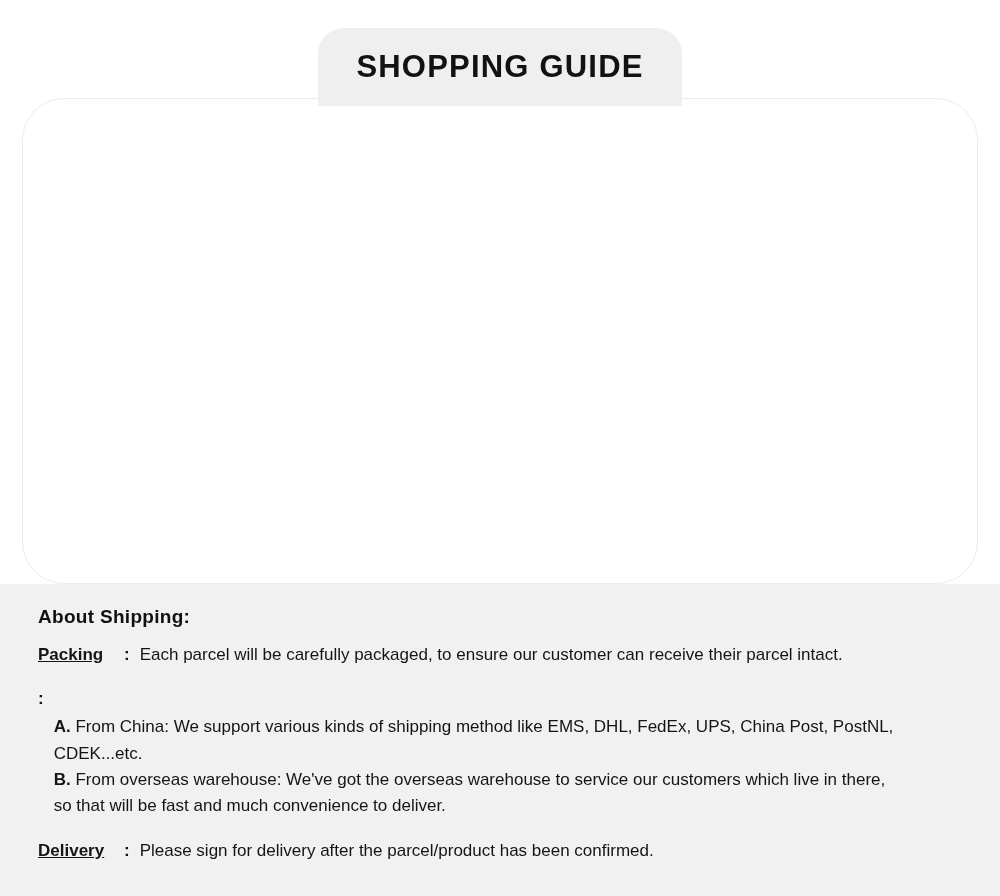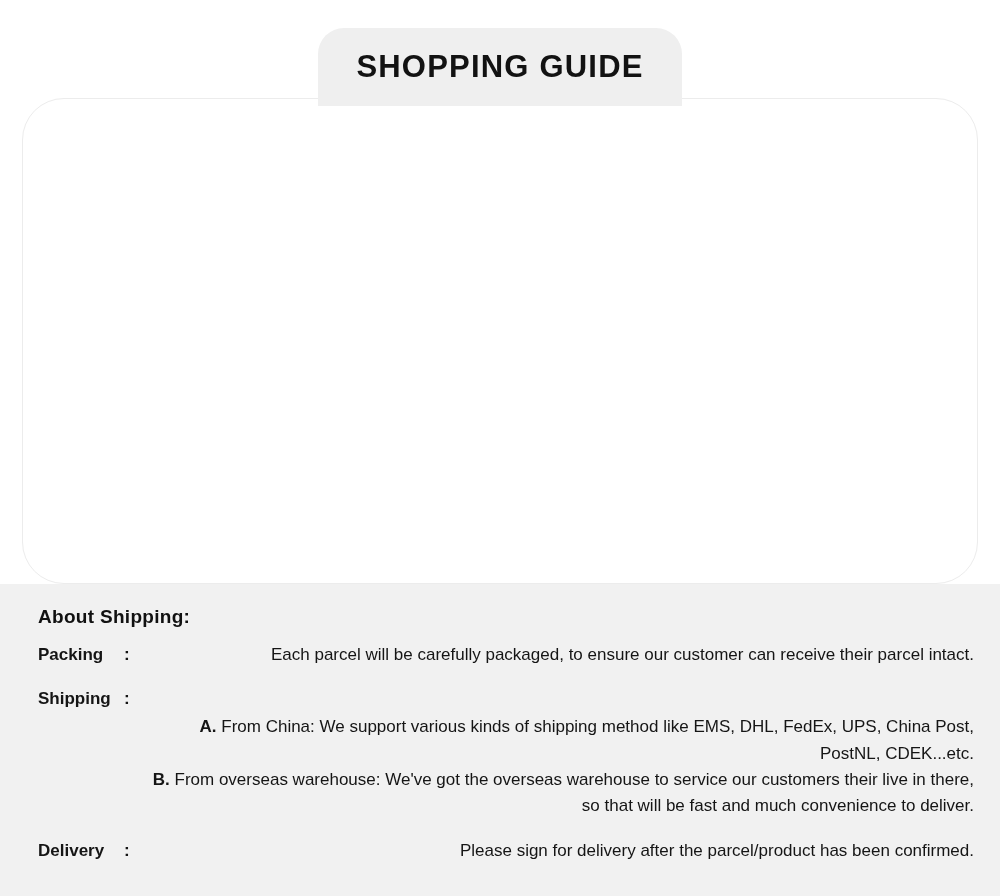--- a/index.html
+++ b/index.html
@@ -43,22 +43,22 @@
     z-index: 1;
     padding: 22px 26px 0 38px;
   }
   .about-title {
     font-size: 19px; font-weight: bold; color: #111;
     letter-spacing: .3px; margin-bottom: 14px;
   }
   .info-row { display: flex; margin-bottom: 18px; font-size: 17px; color: #151515; line-height: 1.55; }
   .info-label { font-weight: bold; white-space: nowrap; }
   .info-colon { font-weight: bold; margin-right: 10px; }
-  .info-body { flex: 1; text-align: right; }
-  .lbl-w { display: inline-block; min-width: 86px; }
+  .info-body { flex: 1; }
+  .lbl-w { display: inline-block; min-width: 86px; text-decoration: underline; }
   .sub-letter { font-weight: bold; }
   .info-row.shipping .info-body { max-width: 845px; margin-top: 28px; }
   .info-row.delivery { }
 
   
   .step { position: absolute; text-align: center; }
   .step-art { position: relative; margin: 0 auto; }
   .step-label {
     font-size: 13.5px; color: #4a4a4a; line-height: 1.32;
     white-space: pre-line; margin-top: 6px;
@@ -450,27 +450,26 @@
   <div class="info-panel">
     <div class="about-title">About Shipping:</div>
 
     <div class="info-row packing">
       <span class="info-label lbl-w">Packing</span>
         <span class="info-colon">:</span>
       <span class="info-body">Each parcel will be carefully packaged, to ensure our customer can receive their parcel intact.</span>
     </div>
 
     <div class="info-row shipping">
-      <span class="info-label lbl-w">Shipping</span>
         <span class="info-colon">:</span>
       <span class="info-body">
         <span class="sub-letter">A.</span>
         <span>From China: We support various kinds of shipping method like EMS, DHL, FedEx, UPS, China Post, PostNL, CDEK...etc.</span><br>
         <span class="sub-letter">B.</span>
-        <span>From overseas warehouse: We've got the overseas warehouse to service our customers their live in there, so that will be fast and much convenience to deliver.</span>
+        <span>From overseas warehouse: We've got the overseas warehouse to service our customers which live in there, so that will be fast and much convenience to deliver.</span>
       </span>
     </div>
 
     <div class="info-row delivery">
       <span class="info-label lbl-w">Delivery</span>
         <span class="info-colon">:</span>
       <span class="info-body">Please sign for delivery after the parcel/product has been confirmed.</span>
     </div>
   </div>
 

